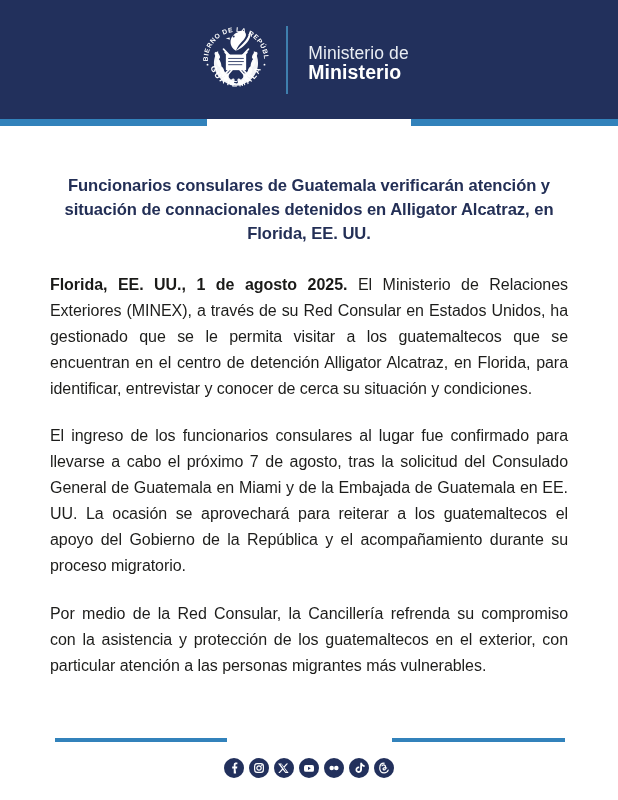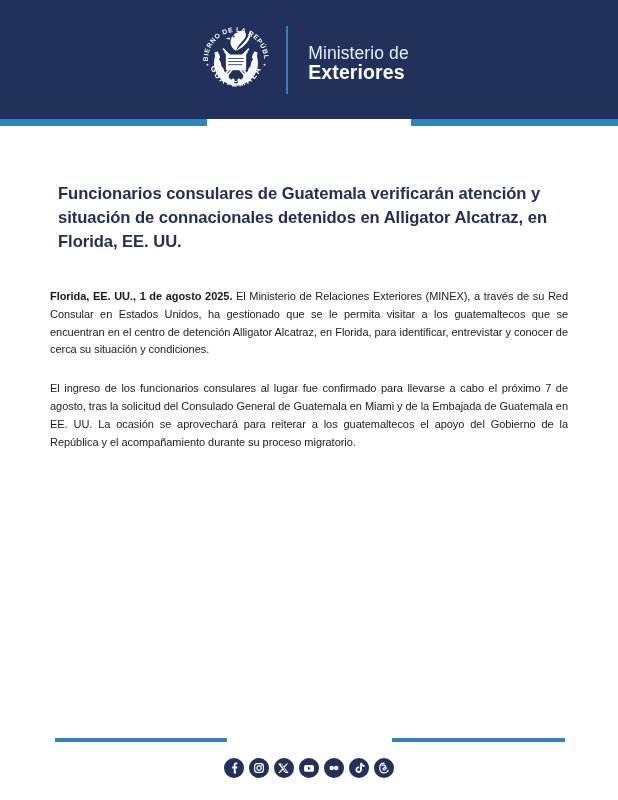--- a/index.html
+++ b/index.html
@@ -79,34 +79,34 @@
   .accent-seg.left  { width: 207px; }
   .accent-seg.gap   { width: 204px; background: #ffffff; }
   .accent-seg.right { flex: 1 1 auto; }
 
   
   .content {
     padding: 0 50px;
     box-sizing: border-box;
   }
   .doc-title {
-    margin: 8px;
+    margin: 0;
     padding-top: 48px;
     color: #232f56;
     font-size: 16.6px;
     font-weight: 700;
     line-height: 1.46;
-    text-align: left;
+    text-align: center;
     letter-spacing: -.05px;
   }
   .paragraph {
     margin: 0;
     padding-top: 21px;
     color: #1d1d1b;
-    font-size: 11px;
+    font-size: 16px;
     line-height: 1.63;
     text-align: justify;
     text-justify: inter-word;
     letter-spacing: -.05px;
   }
   .paragraph.first { padding-top: 25px; }
   .paragraph .lede {
     font-weight: 700;
     color: #1a1a18;
   }
@@ -211,39 +211,40 @@
         <path d="M50 38 C 56 36 62 31 66 25 C 69 20 70 15 68 12 C 67 18 64 24 59 29 C 56 32 53 35 50 38 Z"></path>
         <circle cx="47" cy="20" r="1.3" fill="#22305c"></circle>
         <path d="M42 21 L 37 22 L 42 24 Z"></path>
       </g>
     </svg>
 
     <div class="brand-divider"></div>
 
     <div class="brand-text">
       <span class="brand-line1">Ministerio de</span>
-      <span class="brand-line2">Exteriores</span>
+      <span class="brand-line2">Ministerio</span>
     </div>
   </div>
 </div>
 
 <div class="accent-band">
   <div class="accent-seg left"></div>
   <div class="accent-seg gap"></div>
   <div class="accent-seg right"></div>
 </div>
 
 <main class="content">
   <h1 class="doc-title">Funcionarios consulares de Guatemala verificarán atención y situación de connacionales detenidos en Alligator Alcatraz, en Florida, EE. UU.</h1>
 
   <p class="paragraph first"><span class="lede">Florida, EE. UU., 1 de agosto 2025.</span><span> El Ministerio de Relaciones Exteriores (MINEX), a través de su Red Consular en Estados Unidos, ha gestionado que se le permita visitar a los guatemaltecos que se encuentran en el centro de detención Alligator Alcatraz, en Florida, para identificar, entrevistar y conocer de cerca su situación y condiciones.</span></p>
 
   <p class="paragraph">El ingreso de los funcionarios consulares al lugar fue confirmado para llevarse a cabo el próximo 7 de agosto, tras la solicitud del Consulado General de Guatemala en Miami y de la Embajada de Guatemala en EE. UU. La ocasión se aprovechará para reiterar a los guatemaltecos el apoyo del Gobierno de la República y el acompañamiento durante su proceso migratorio.</p>
 
 
+  <p class="paragraph">Por medio de la Red Consular, la Cancillería refrenda su compromiso con la asistencia y protección de los guatemaltecos en el exterior, con particular atención a las personas migrantes más vulnerables.</p>
 </main>
 
 <footer class="footer">
   <div class="footer-rules">
     <div class="rule left"></div>
     <div class="rule right"></div>
   </div>
 
   <div class="social">
 

